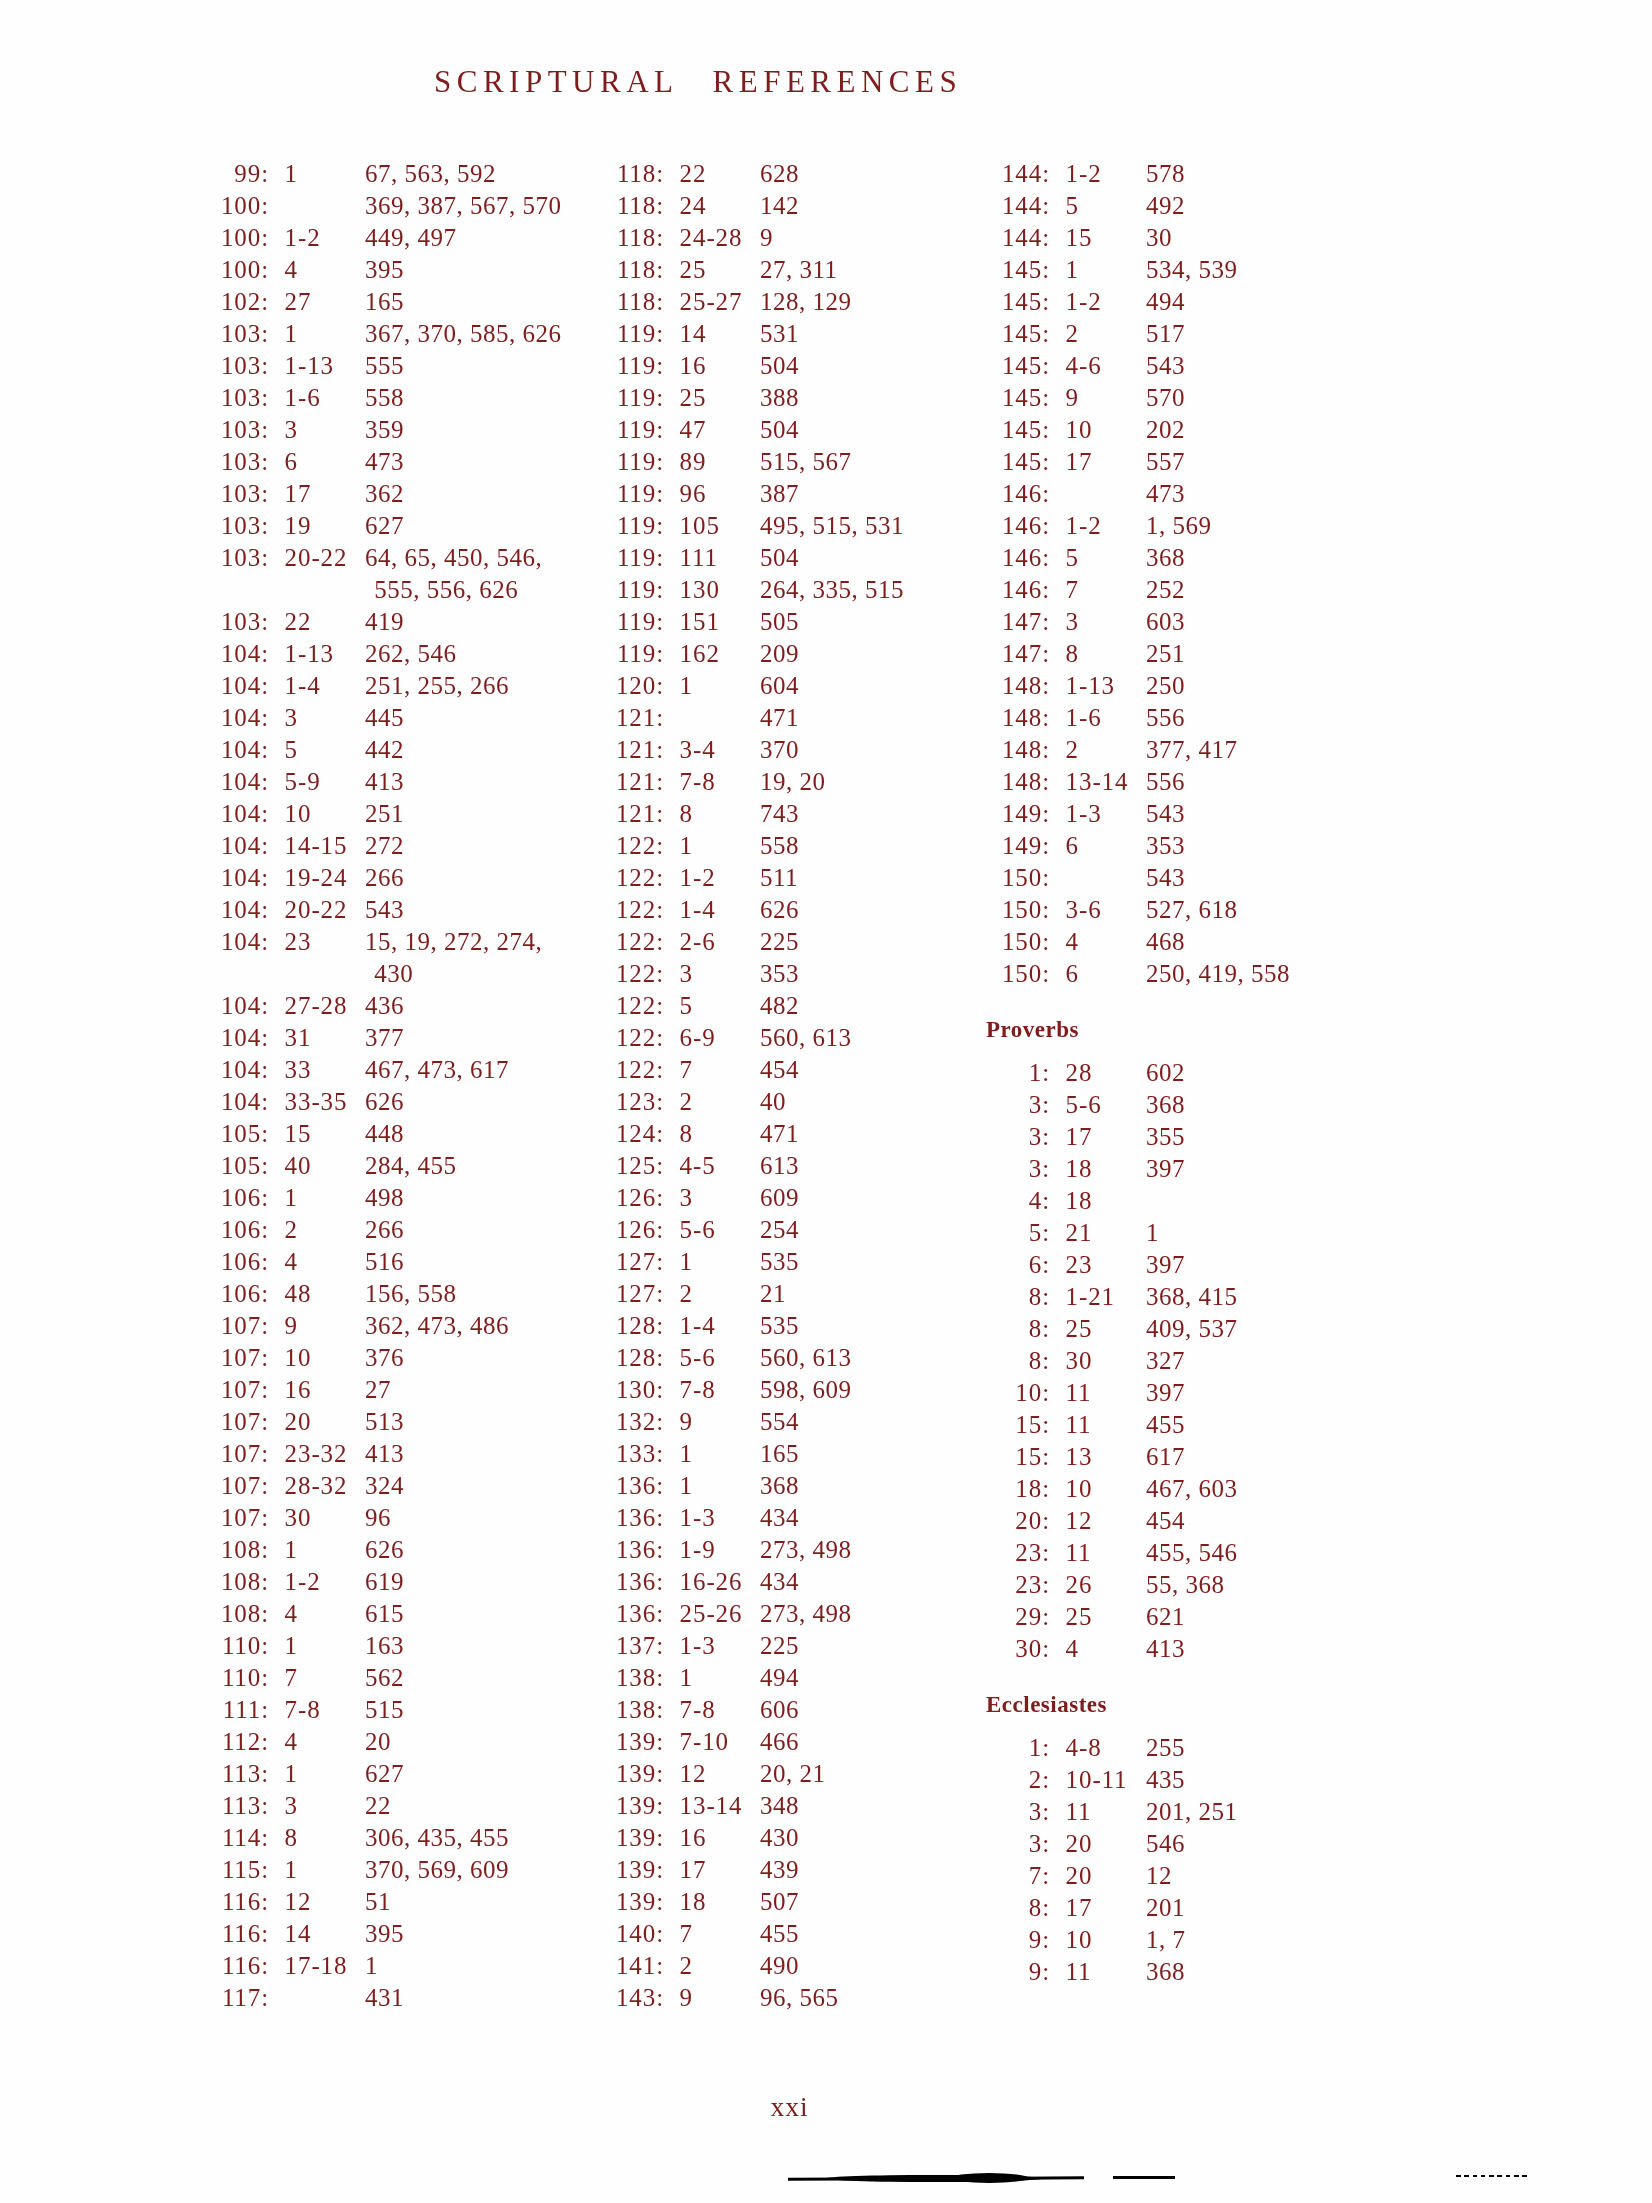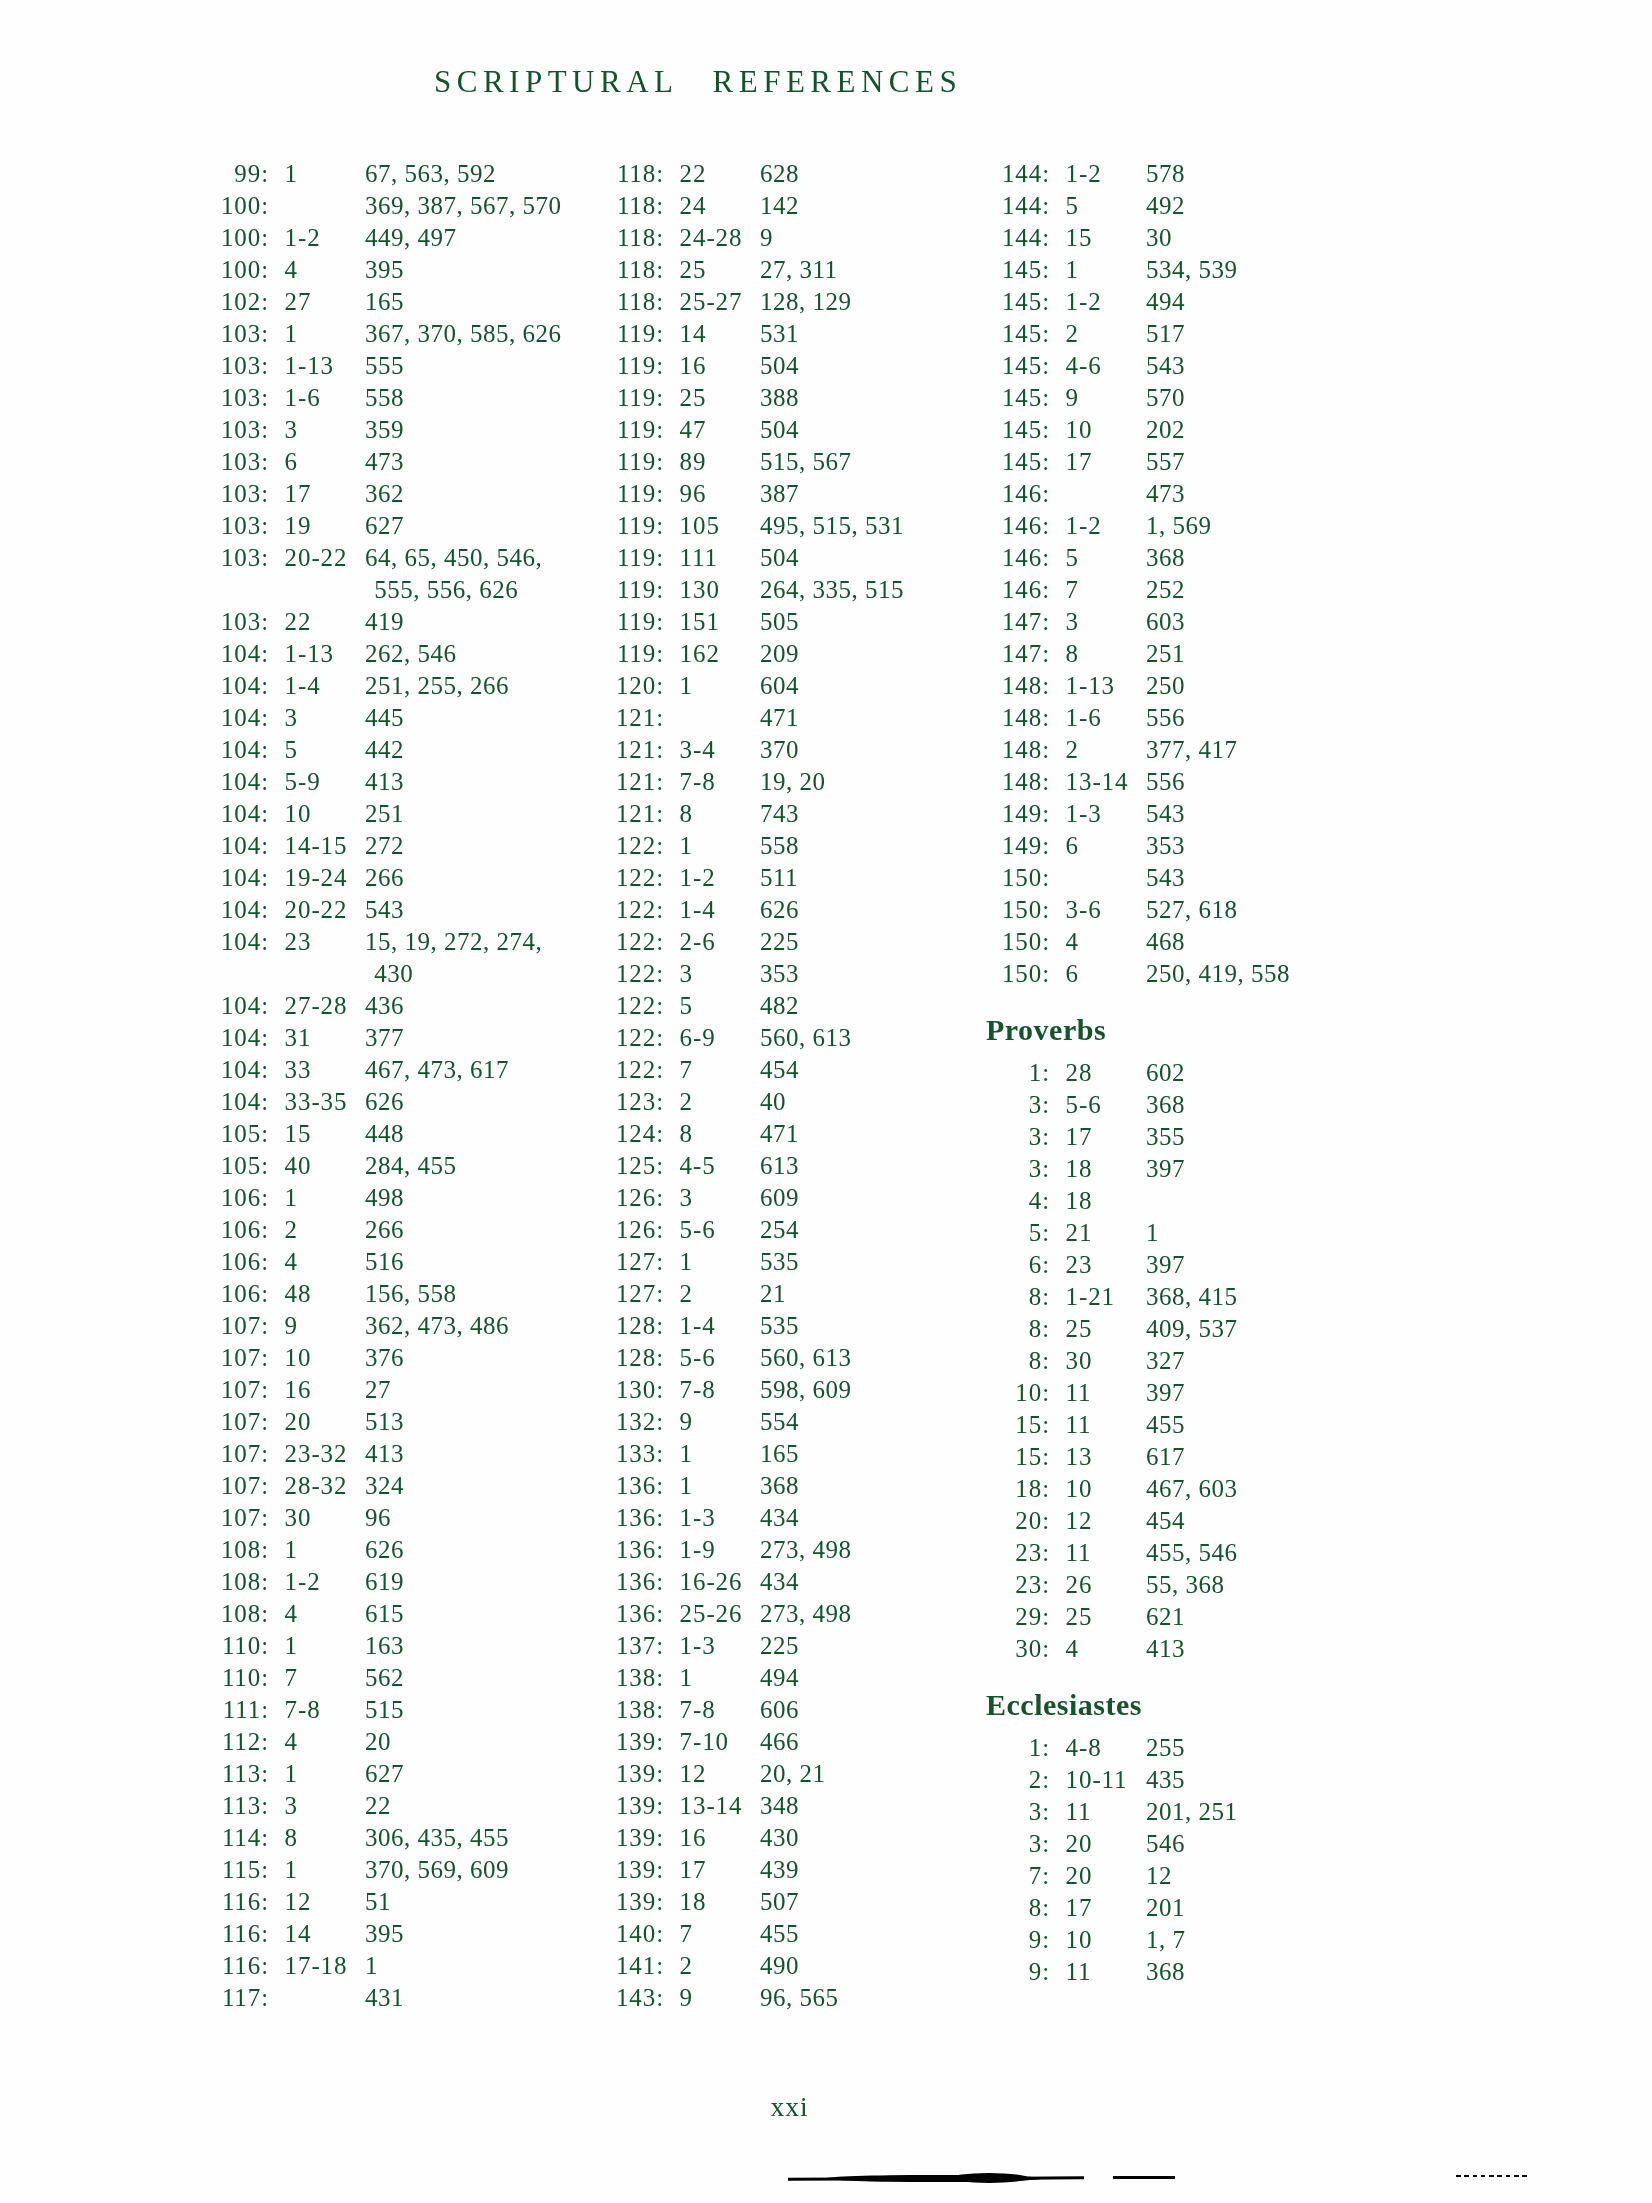--- a/index.html
+++ b/index.html
@@ -1,21 +1,21 @@
 <!DOCTYPE html>
 <html style="font-size:14.7px"><head>
 <meta charset="utf-8">
 <style>
   html,body{margin:0;padding:0;background:#ffffff;}
   .page{
     position:relative;
     width:1653px;height:2204px;
     background:#fffefe;
     font-family:"Liberation Serif","DejaVu Serif",serif;
-    color:#14532d;
+    color:#7f1d1d;
     overflow:hidden;
   }
   .title{
     position:absolute;top:64px;left:434px;
     margin:0;
     font-size:31px;font-weight:normal;
     letter-spacing:5.5px;word-spacing:22px;
     white-space:nowrap;
   }
   .col{position:absolute;top:158px;width:450px;}
@@ -25,21 +25,21 @@
   .row{
     display:grid;
     grid-template-columns:124px 96px 1fr;
     font-size:25px;line-height:32px;
   }
   .chapter{text-align:right;letter-spacing:0.9px;white-space:nowrap;}
   .verse{padding-left:15.6px;letter-spacing:0.9px;white-space:nowrap;}
   .pages{letter-spacing:0.5px;white-space:nowrap;}
   .cont{padding-left:9.2px;}
   .heading{
-    font-weight:bold;font-size:30px;line-height:32px;
+    font-weight:bold;font-size:23px;line-height:32px;
     margin:24px 0 11px 60px;letter-spacing:0.5px;
   }
   .pageno{
     position:absolute;top:2052px;left:753px;width:73px;
     text-align:center;font-size:27.5px;letter-spacing:0.9px;margin-top:39px;
   }
   .smudge-base{position:absolute;left:788px;top:2177px;width:296px;height:2.8px;background:#000;transform:rotate(-0.25deg);}
   .smudge-mid{position:absolute;left:826px;top:2175px;width:216px;height:7.3px;background:#000;border-radius:50%;}
   .smudge-core{position:absolute;left:950px;top:2173px;width:78px;height:10px;background:#000;border-radius:50%;}
   .mark-line{position:absolute;left:1113px;top:2176px;width:62px;height:2.8px;background:#000;}

